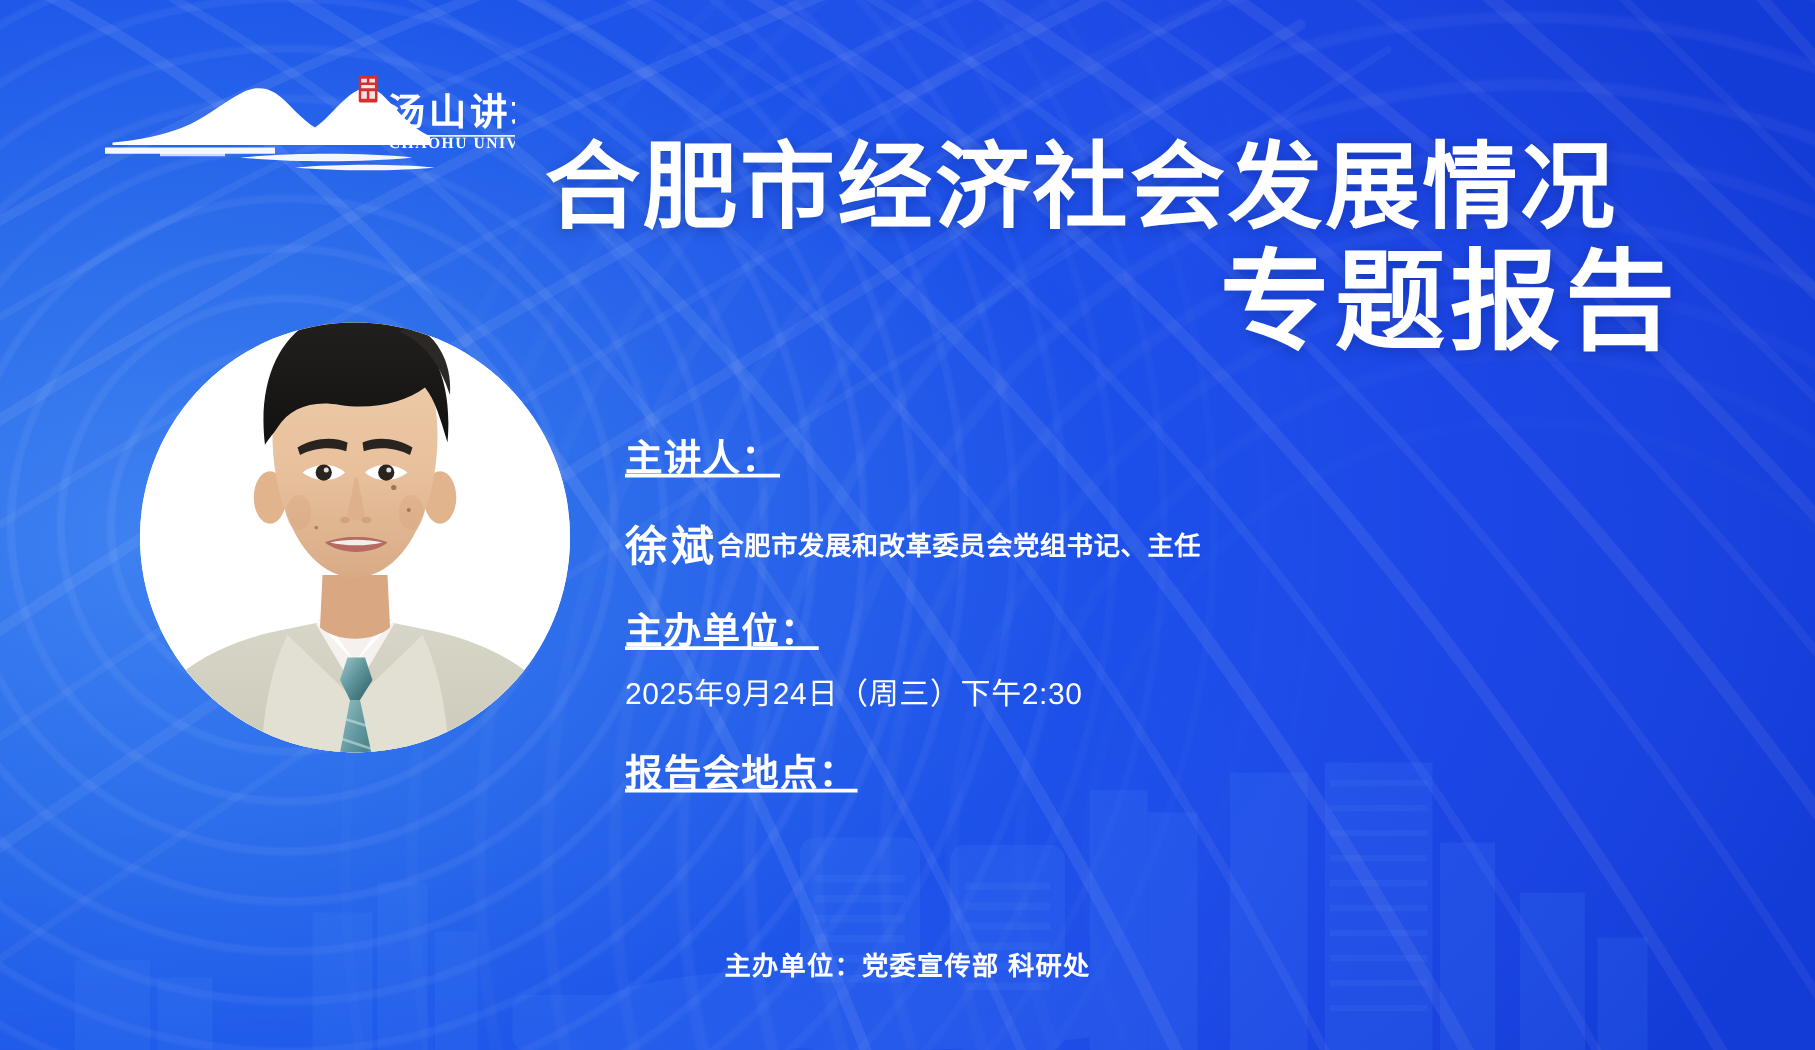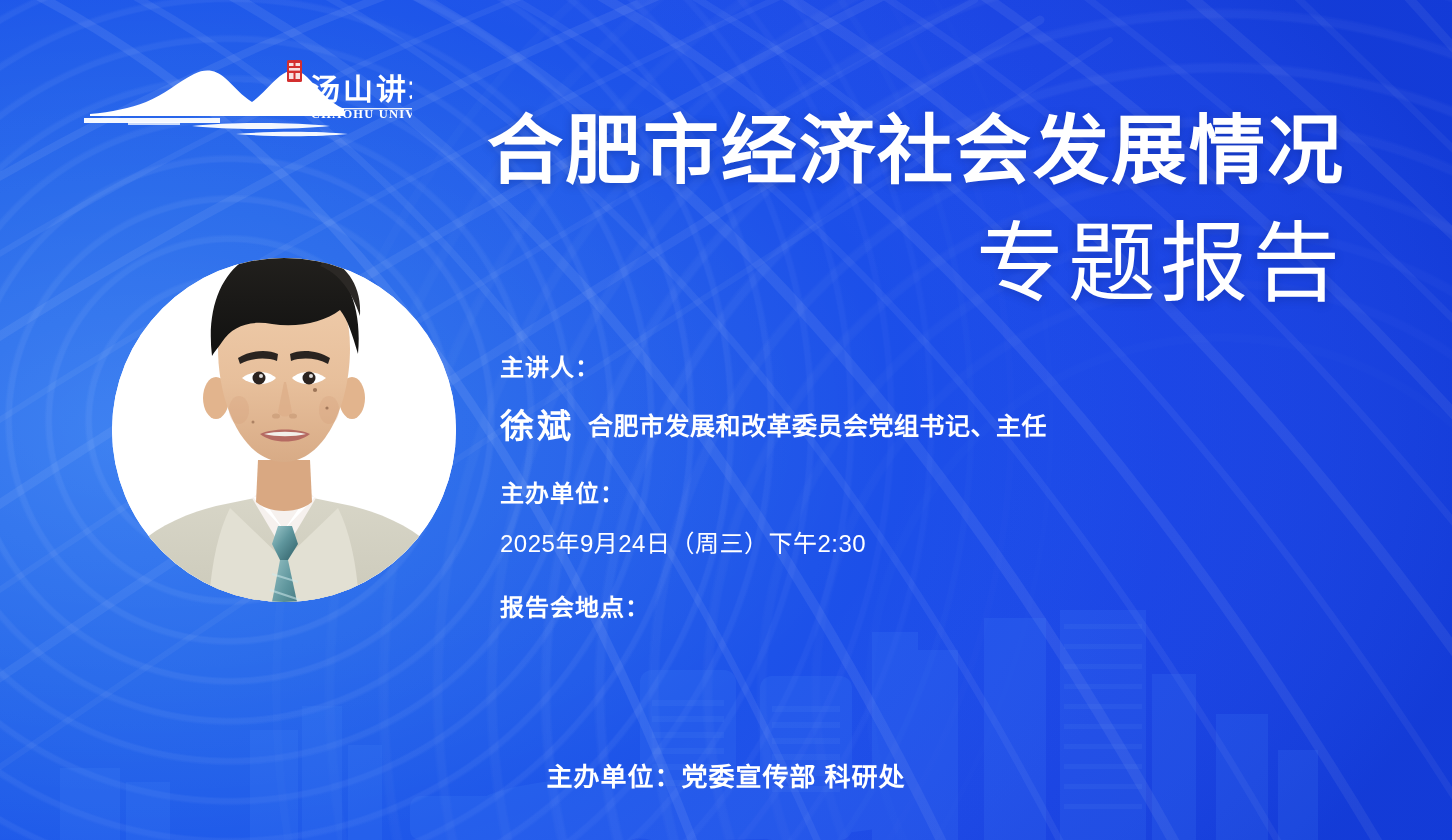--- a/index.html
+++ b/index.html
@@ -73,48 +73,48 @@
   
   .headline{
     position:absolute;left:436px;top:108px;width:960px;
     text-align:left;
   }
   .headline .l1{
     font-size:76px;line-height:86px;font-weight:700;color:#ffffff;
     letter-spacing:2px;white-space:nowrap;
     font-family:"Liberation Sans","DejaVu Sans",sans-serif;
     text-shadow:0 2px 10px rgba(0,20,90,.28);
-    text-align:center;
   }
   .headline .l2{
-    margin-top:22px;font-size:88px;line-height:96px;font-weight:400;
+    font-size:88px;line-height:96px;font-weight:700;
     color:#ffffff;letter-spacing:4px;white-space:nowrap;text-align:right;
     padding-right:52px;
     text-shadow:0 2px 10px rgba(0,20,90,.28);
   }
 
   
   .info{position:absolute;left:500px;top:348px;width:880px;color:#ffffff;}
   .lbl{
-    font-size:24px;font-weight:700;line-height:40px;letter-spacing:1px;
+    font-size:30px;font-weight:700;line-height:40px;letter-spacing:1px;
     color:#ffffff;
-  }
-  .row-speaker{display:flex;align-items:center;gap:14px;margin-top:16px;}
+    text-decoration:underline;
+  }
+  .row-speaker{display:flex;align-items:center;margin-top:28px;}
   .sp-name{font-size:34px;font-weight:700;letter-spacing:3px;line-height:44px;}
-  .sp-title{font-size:25px;font-weight:700;letter-spacing:.5px;line-height:44px;}
+  .sp-title{font-size:21px;font-weight:700;letter-spacing:.5px;line-height:44px;}
   .val{font-size:24px;font-weight:400;line-height:40px;letter-spacing:.5px;}
   .gap-a{height:26px;}
   .gap-b{height:10px;}
   .gap-c{height:24px;}
   .gap-d{height:10px;}
 
   
   .footer{
     position:absolute;left:0;top:756px;width:1452px;text-align:center;
-    color:#ffffff;font-size:26px;font-weight:700;letter-spacing:1px;
+    color:#ffffff;font-size:21px;font-weight:700;letter-spacing:1px;
   }
 </style>
 </head>
 <body>
 
 <div class="poster">
 
   <div class="rays">
     <svg viewBox="0 0 1452 840" preserveAspectRatio="none" aria-hidden="true">
       <defs>

